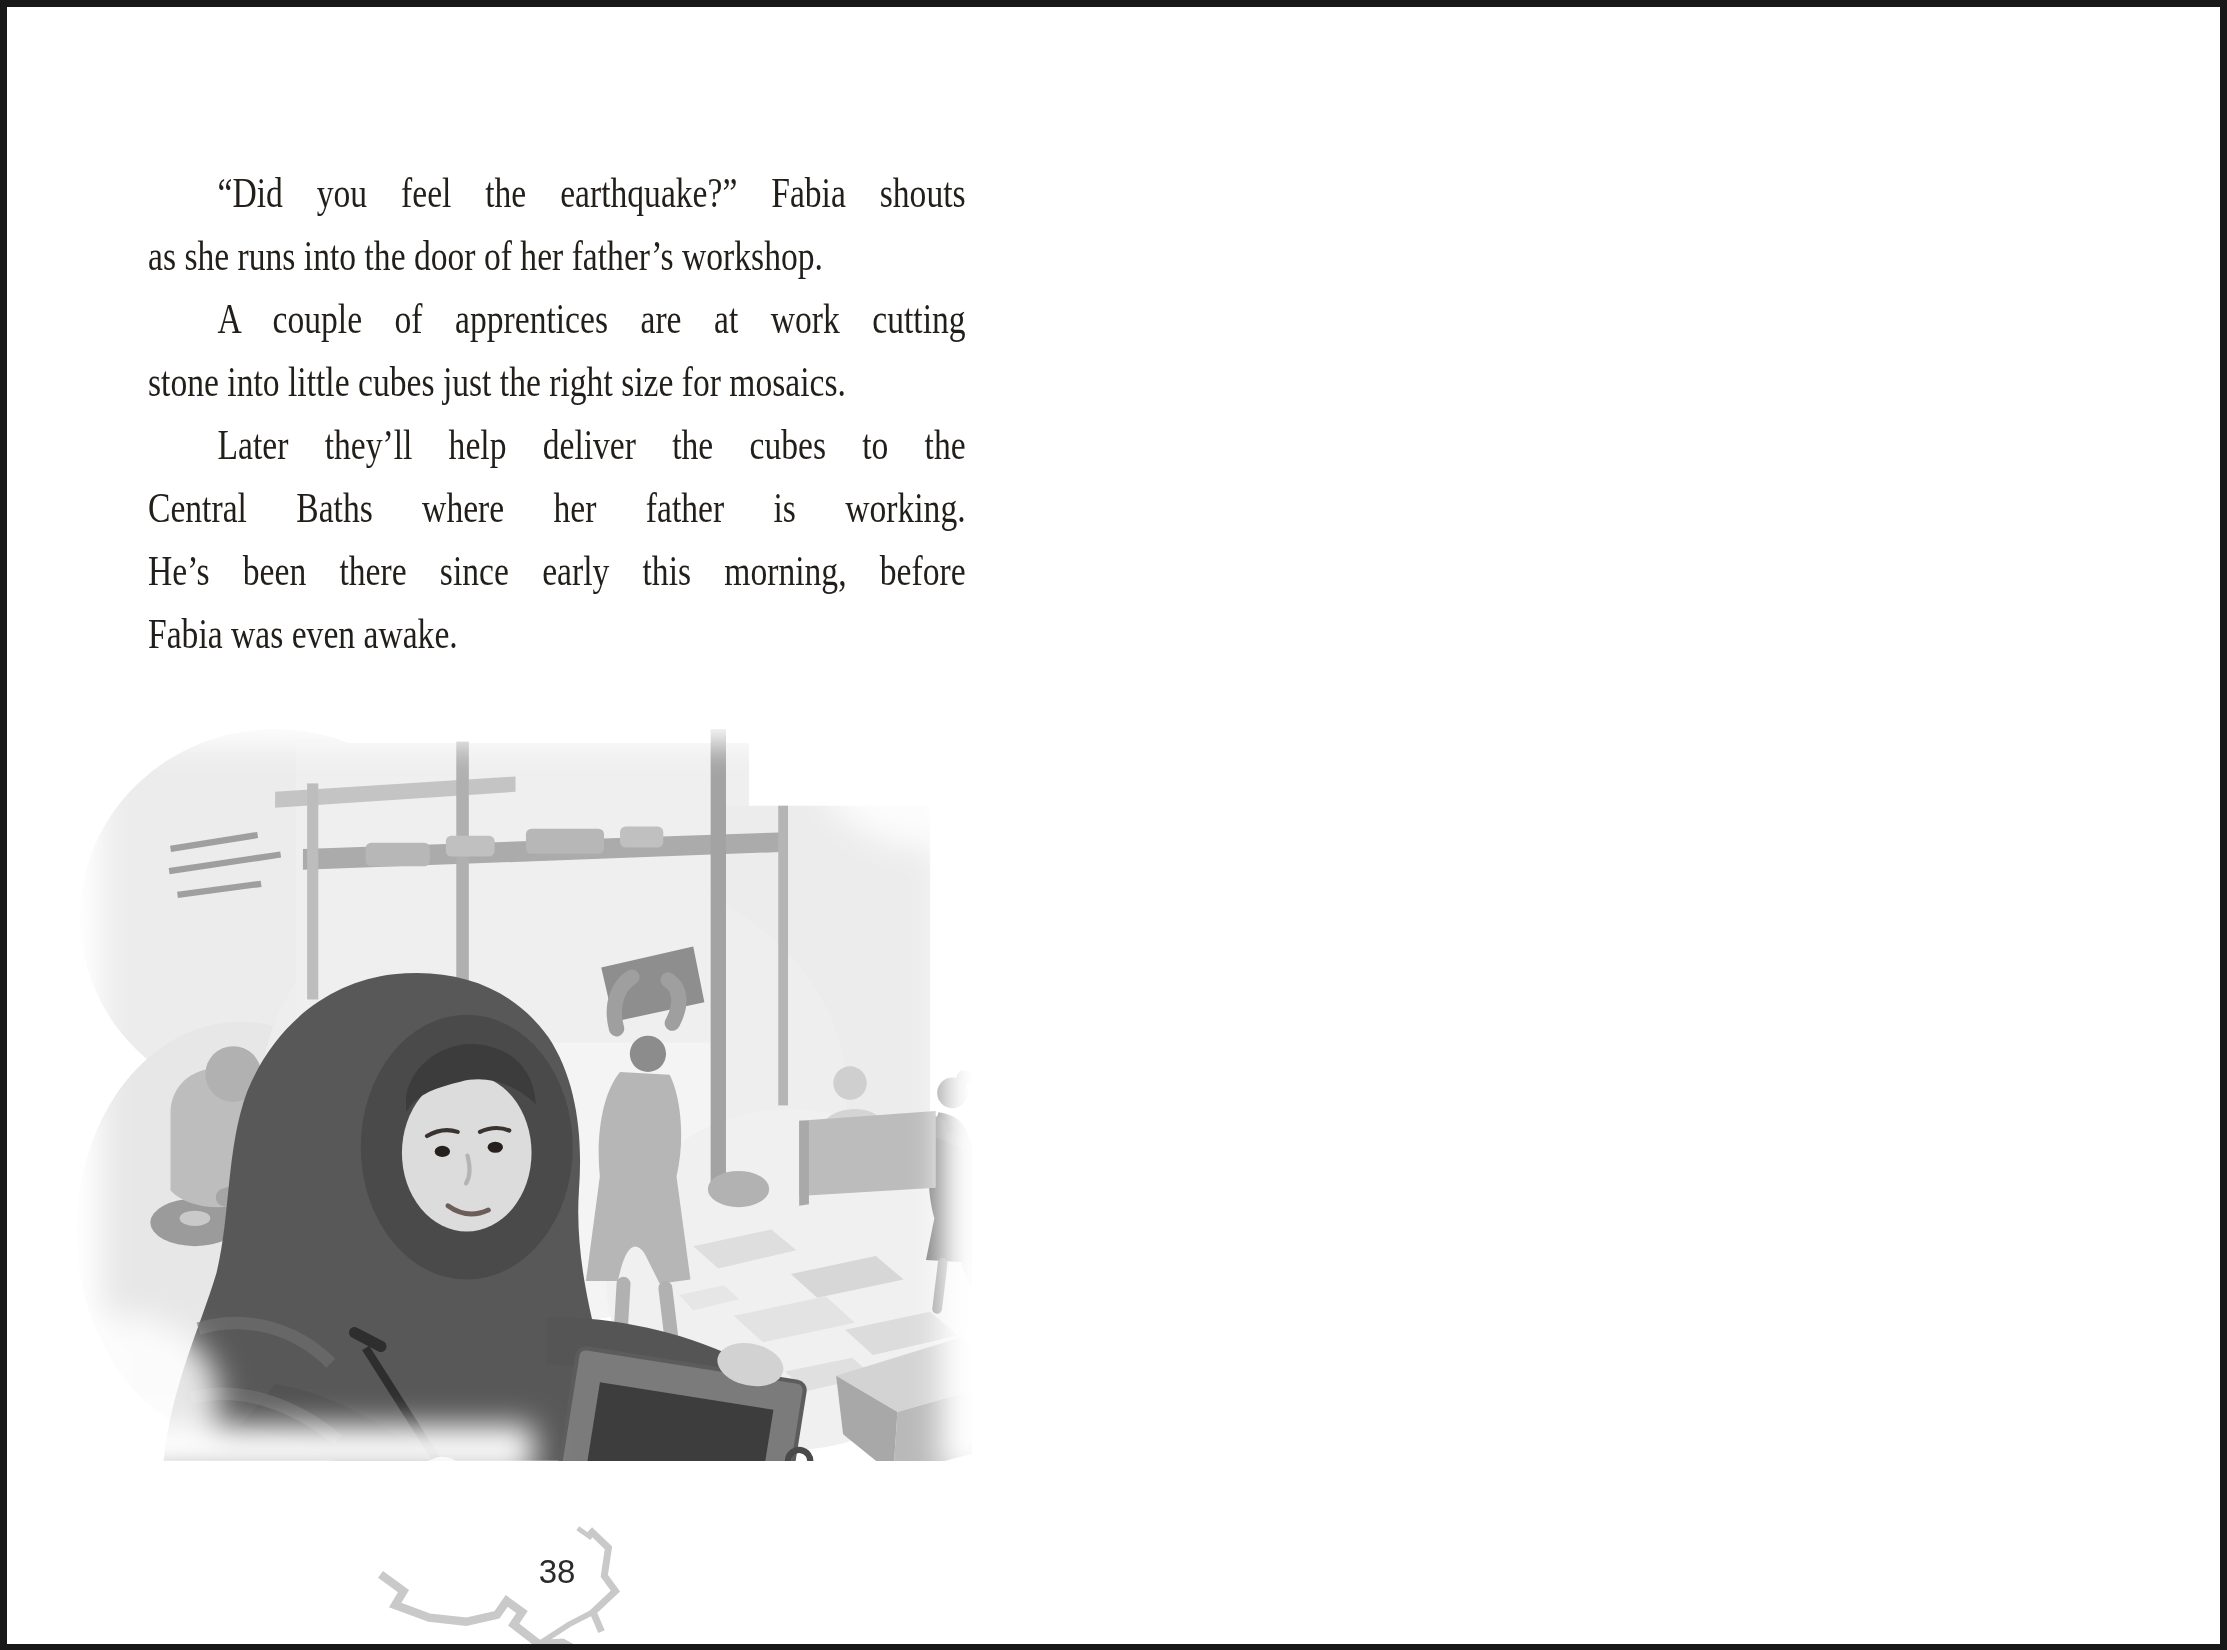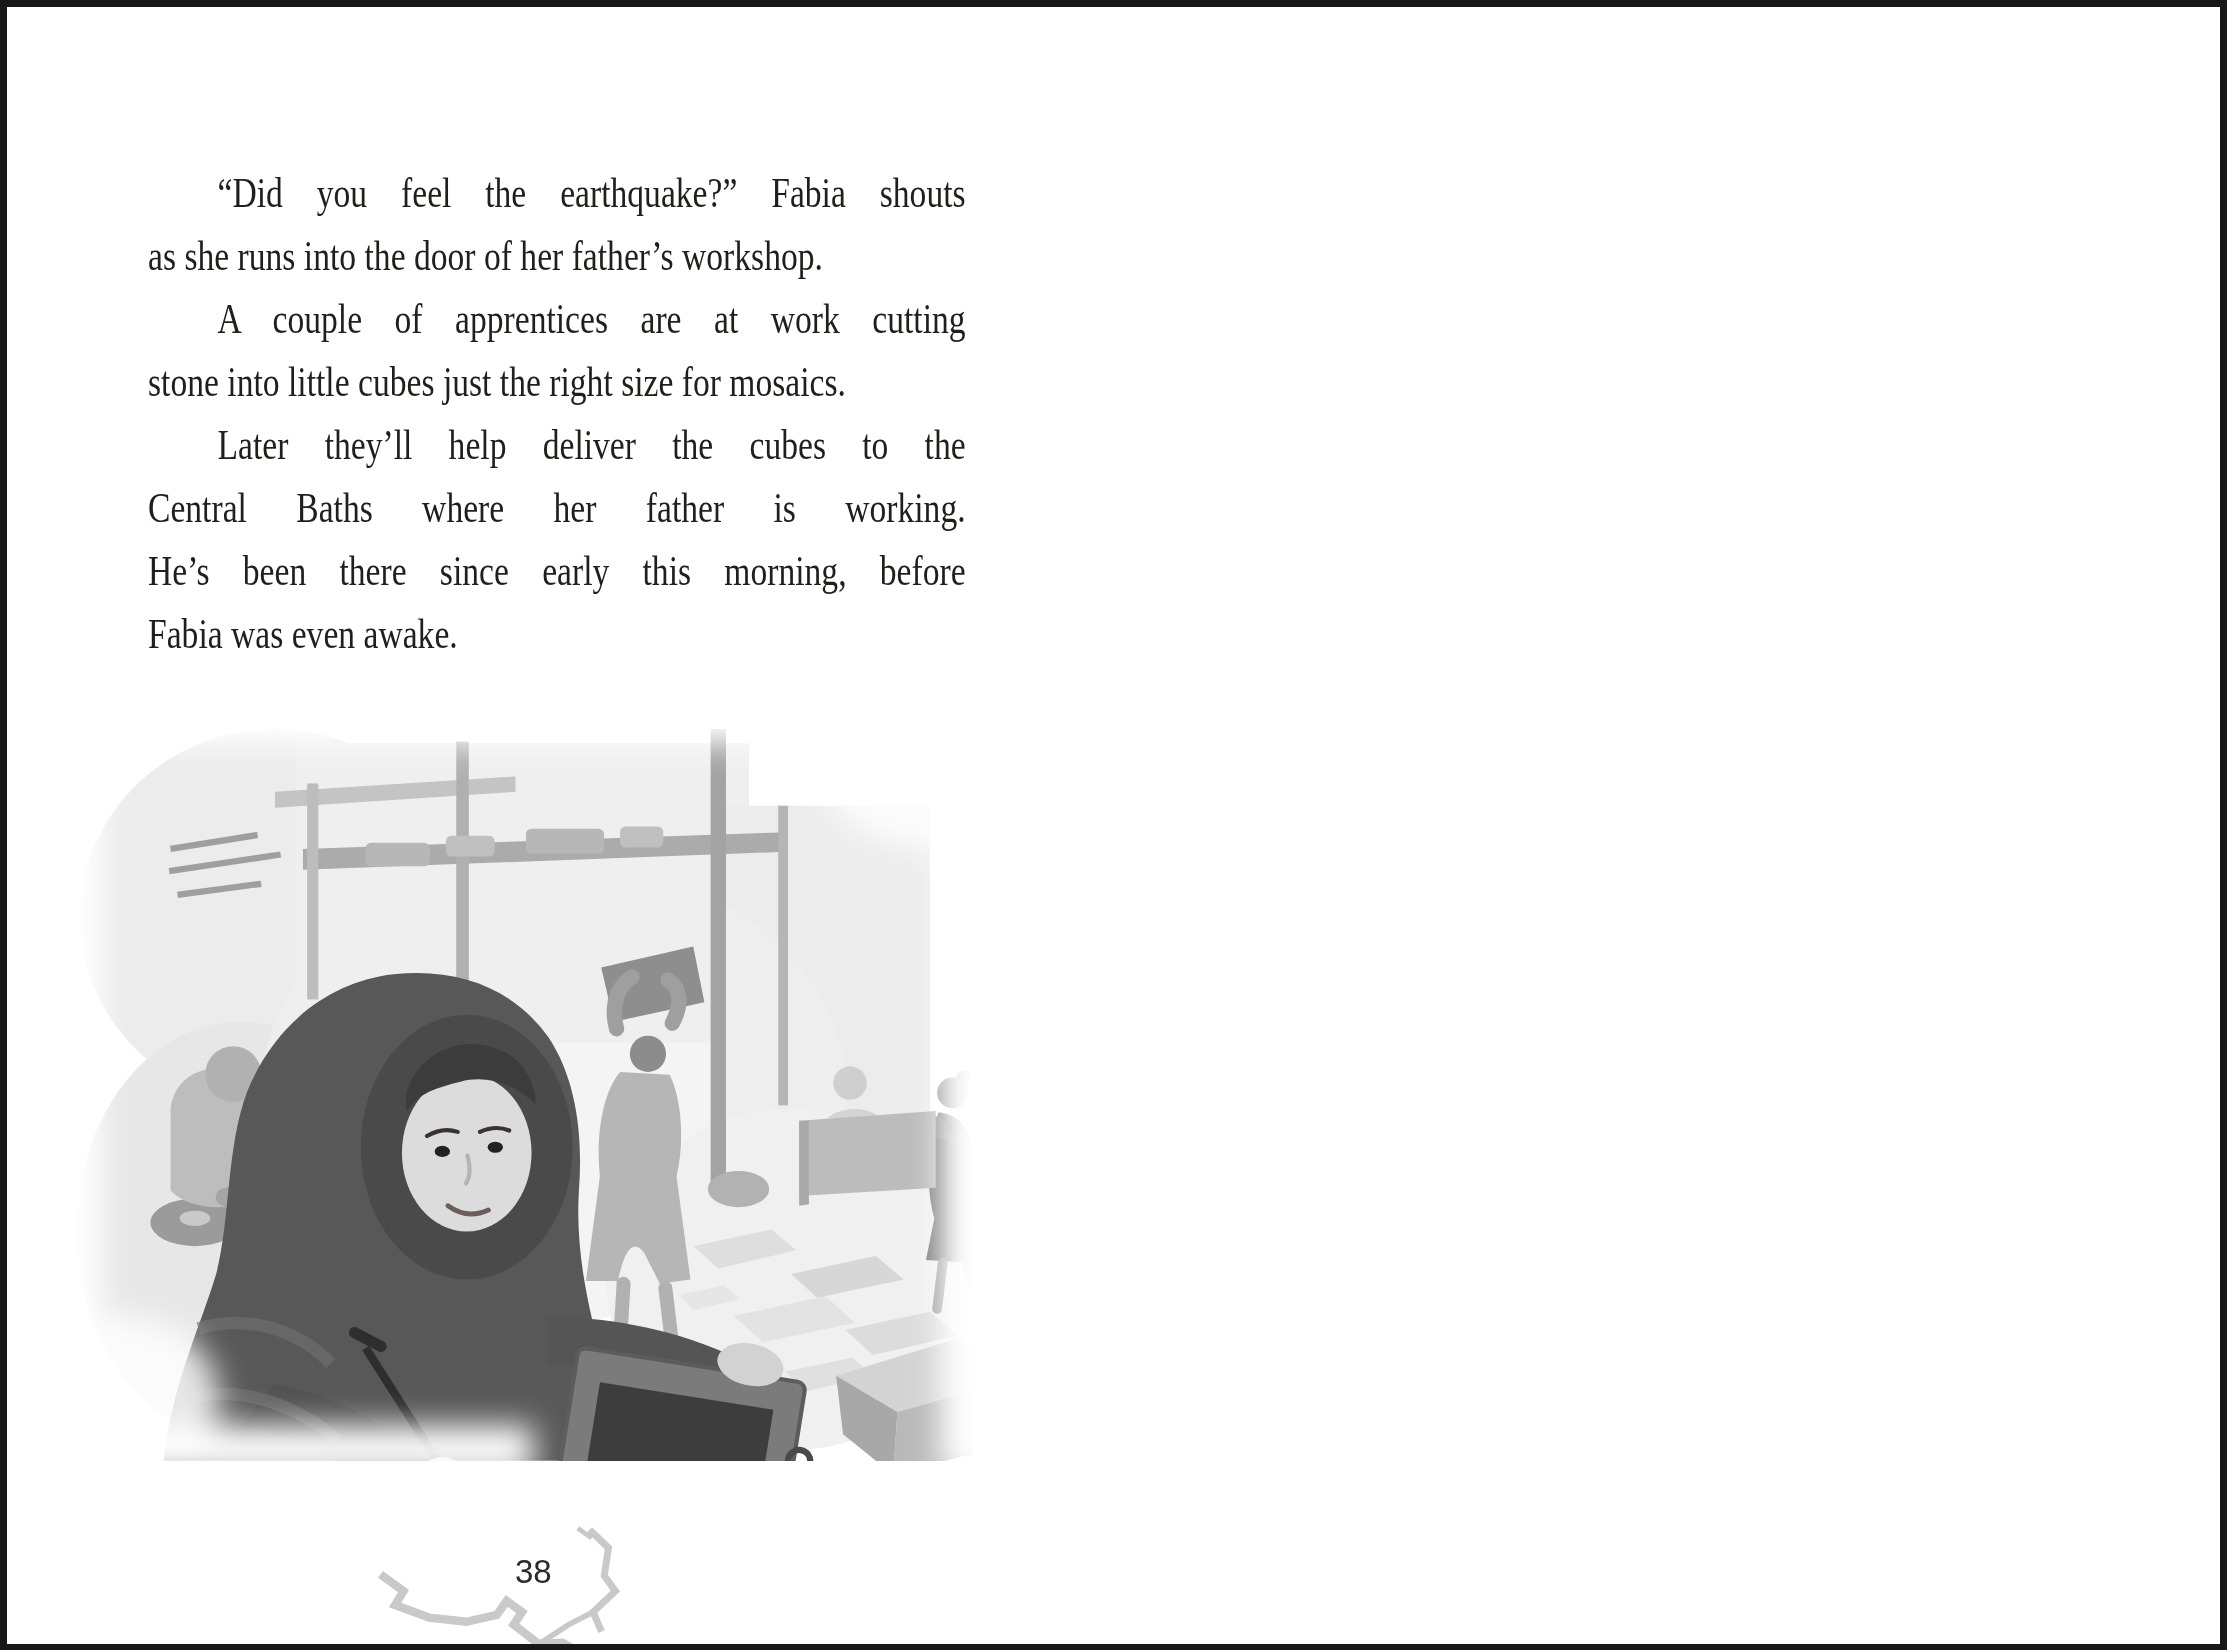--- a/index.html
+++ b/index.html
@@ -10,21 +10,21 @@
   .page{position:absolute;top:14px;height:100%;padding-left:44px;}
   .page.left{left:0;width:1113px;}
   .page.right{left:1113px;width:1114px;}
   .textblock{position:absolute;top:148px;}
   .textblock.tb-left{left:148px;width:818px;}
   .tline{width:1022px;height:63px;line-height:63px;font-size:42px;color:#221f1b;
          transform:scaleX(0.8);transform-origin:0 0;
          text-align:justify;text-align-last:justify;white-space:normal;}
   .tline.end,.tline.indent-end{text-align-last:left;}
   .tline.indent,.tline.indent-end{text-indent:87px;}
-  .pagenum{position:absolute;top:1539px;width:84px;
+  .pagenum{position:absolute;top:1539px;width:84px;text-align:center;
            font-family:"Liberation Sans",sans-serif;font-size:33px;color:#2b2b2b;z-index:10;}
   .pagenum.pn-left{left:515px;}
   .crack{position:absolute;z-index:5;}
   .illustration{position:absolute;left:66px;top:687px;width:906px;height:760px;margin:0;}
 </style>
 </head>
 <body>
 
 <div class="frame"></div>
 

